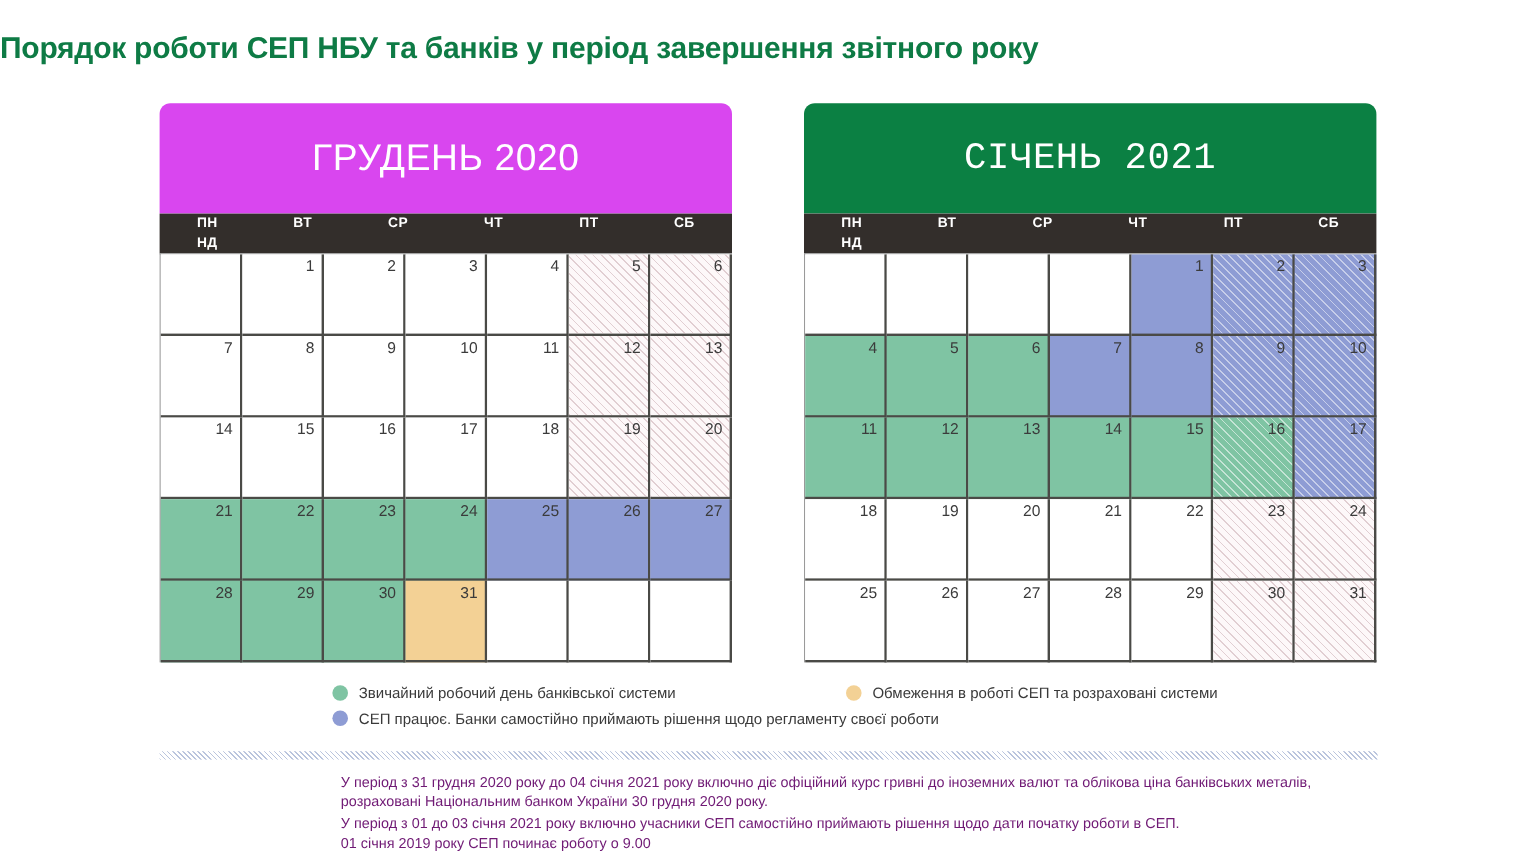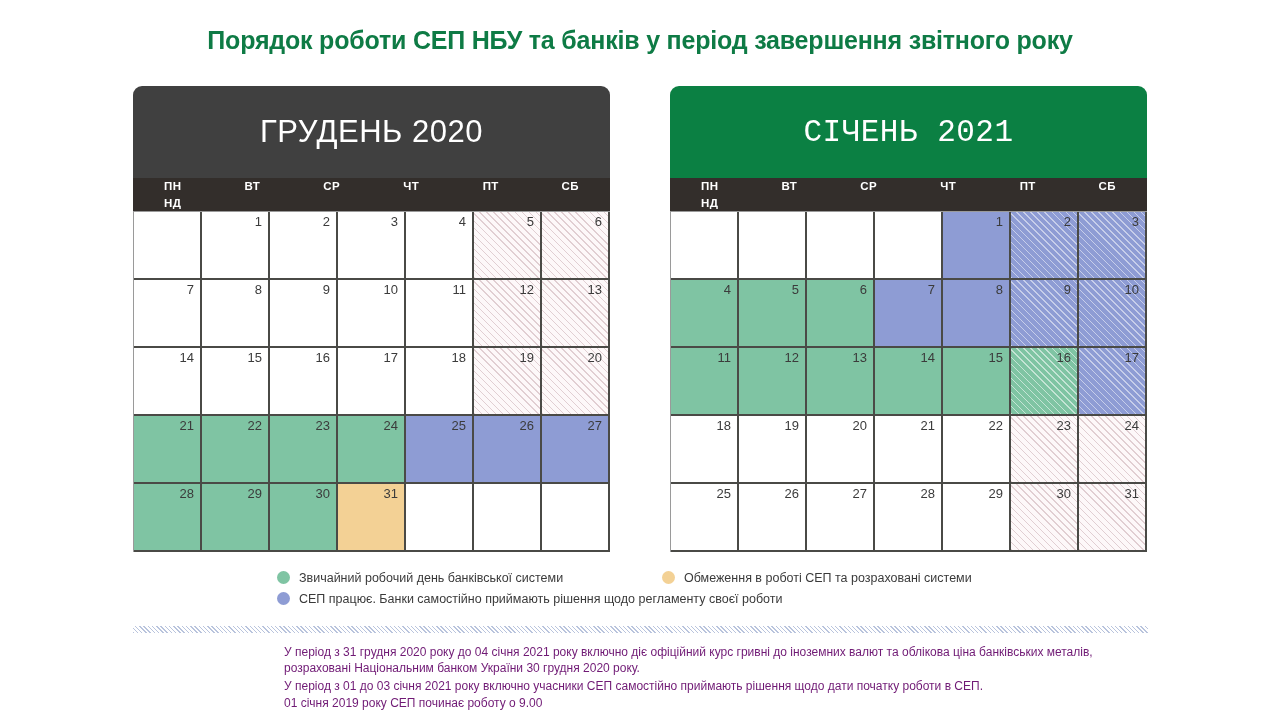--- a/index.html
+++ b/index.html
@@ -15,21 +15,20 @@
     overflow: hidden;
     position: relative;
   }
 
   
   .page-title {
     position: absolute;
     top: 26px;
     left: 0;
     width: 1280px;
-    text-align: center;
     font-size: 25px;
     font-weight: bold;
     color: #0E7B45;
     letter-spacing: -0.2px;
   }
 
   
   .calendar {
     position: absolute;
     top: 86px;
@@ -42,21 +41,21 @@
     height: 92px;
     border-radius: 9px 9px 0 0;
     color: #ffffff;
     font-size: 31px;
     font-weight: normal;
     display: flex;
     align-items: center;
     justify-content: center;
     letter-spacing: 0.5px;
   }
-  .cal-head.slate  { background: #404040; }
+  .cal-head.slate  { background: #d946ef; }
   .cal-head.green  { background: #0B8043; font-family: Liberation Mono, monospace; }
 
   .weekdays {
     display: grid;
     grid-template-columns: repeat(6, 1fr);
     background: #332E2B;
     height: 33px;
   }
   .weekdays div {
     color: #ffffff;
@@ -140,21 +139,21 @@
   }
   .legend-row {
     display: flex;
     align-items: center;
     height: 21px;
   }
   .legend-item {
     display: flex;
     align-items: center;
   }
-  .legend-item.first  { width: 385px; }
+  .legend-item.first  { width: 428px; }
   .dot {
     width: 13px;
     height: 13px;
     border-radius: 50%;
     margin-right: 9px;
     flex: 0 0 auto;
   }
   .dot.green  { background: #7FC4A3; }
   .dot.blue   { background: #8E9CD4; }
   .dot.orange { background: #F3D195; }

